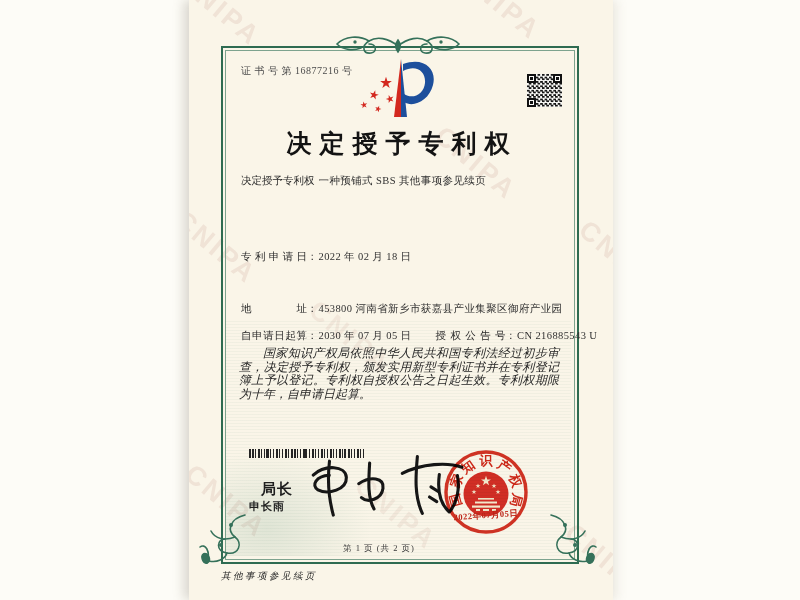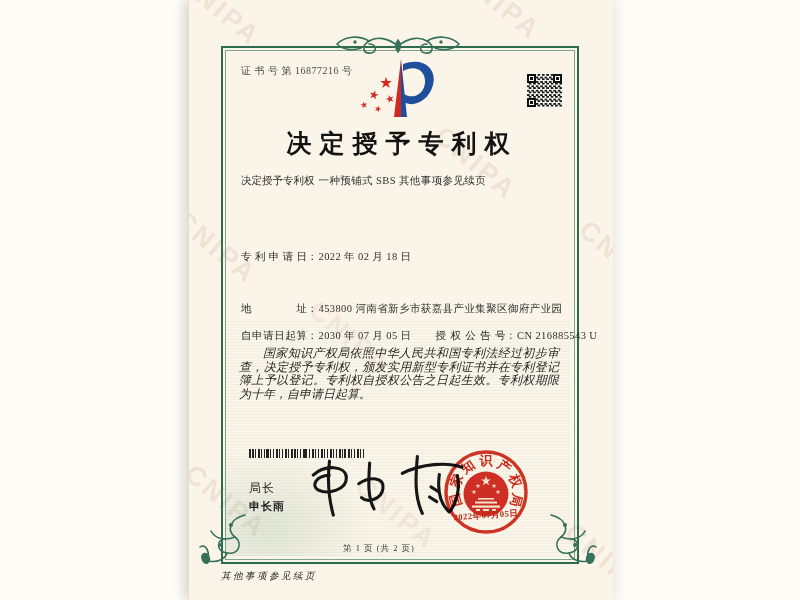--- a/index.html
+++ b/index.html
@@ -55,22 +55,22 @@
   .bodytext{position:absolute;left:50px;top:347px;width:320px;font-size:12px;
             line-height:13.6px;font-style:italic;color:#262626;text-align:justify;}
   .bodytext p{margin:0;text-indent:2em;}
 
   .barcode{position:absolute;left:60px;top:449px;width:116px;height:9px;
            background-image:
              repeating-linear-gradient(90deg,#242424 0 1px,transparent 1px 3px),
              repeating-linear-gradient(90deg,#242424 0 2px,transparent 2px 9px),
              repeating-linear-gradient(90deg,transparent 0 4px,#242424 4px 5px,transparent 5px 13px);}
 
-  .sig-title{position:absolute;left:60px;top:480px;font-family:"Liberation Sans",sans-serif;
-             font-weight:400;font-size:12px;color:#1f1f1f;letter-spacing:1px;}
+  .sig-title{position:absolute;left:72px;top:480px;font-family:"Liberation Sans",sans-serif;
+             font-weight:700;font-size:15px;color:#1f1f1f;letter-spacing:1px;}
   .sig-name{position:absolute;left:60px;top:499px;font-family:"Liberation Sans",sans-serif;
             font-weight:600;font-size:11px;color:#1f1f1f;letter-spacing:1px;}
   .signature{position:absolute;left:112px;top:446px;width:180px;height:85px;transform:rotate(-3deg);}
 
   .seal{position:absolute;left:249px;top:444px;width:96px;height:96px;mix-blend-mode:multiply;}
   .seal svg{position:absolute;left:0;top:0;}
   .sealchar{position:absolute;width:14px;height:14px;font-size:13px;font-weight:bold;
             color:#d32a1b;text-align:center;line-height:14px;}
   .sealdate{position:absolute;left:0;top:66px;width:96px;text-align:center;font-size:8.5px;
             color:#c4271a;letter-spacing:.5px;transform:rotate(-4deg);font-weight:bold;}

